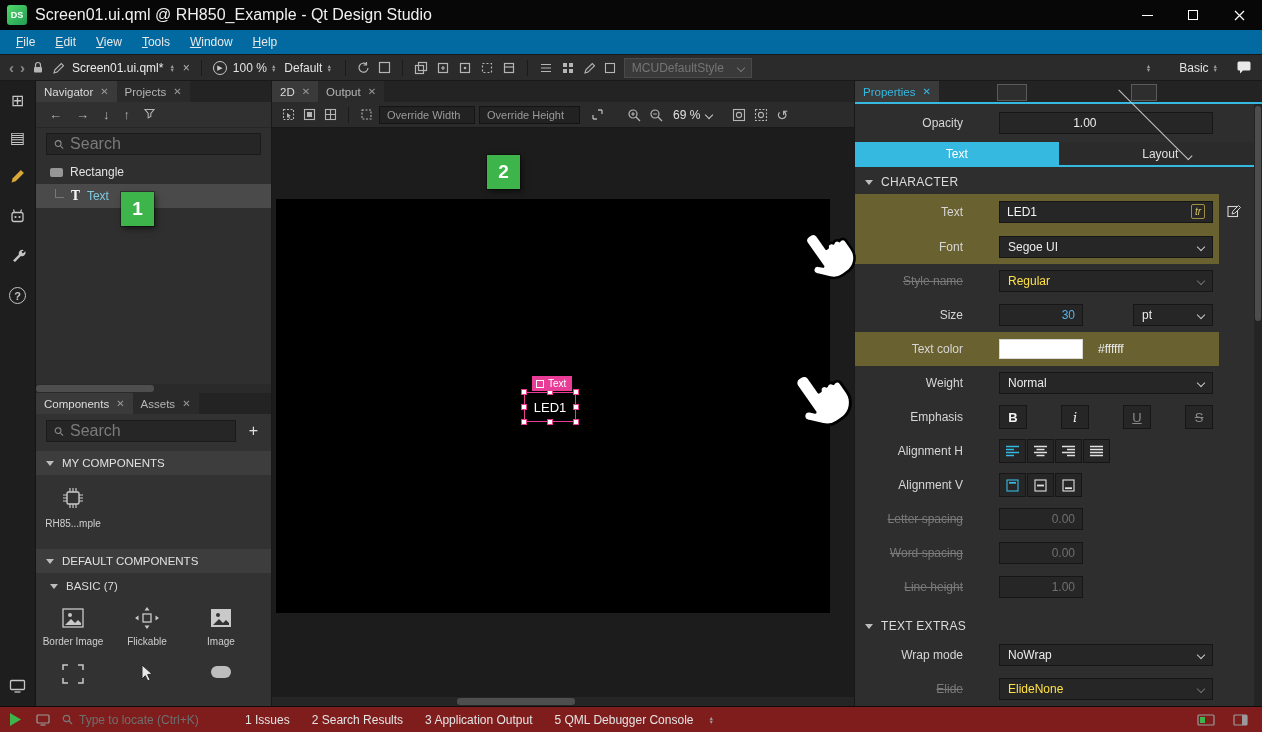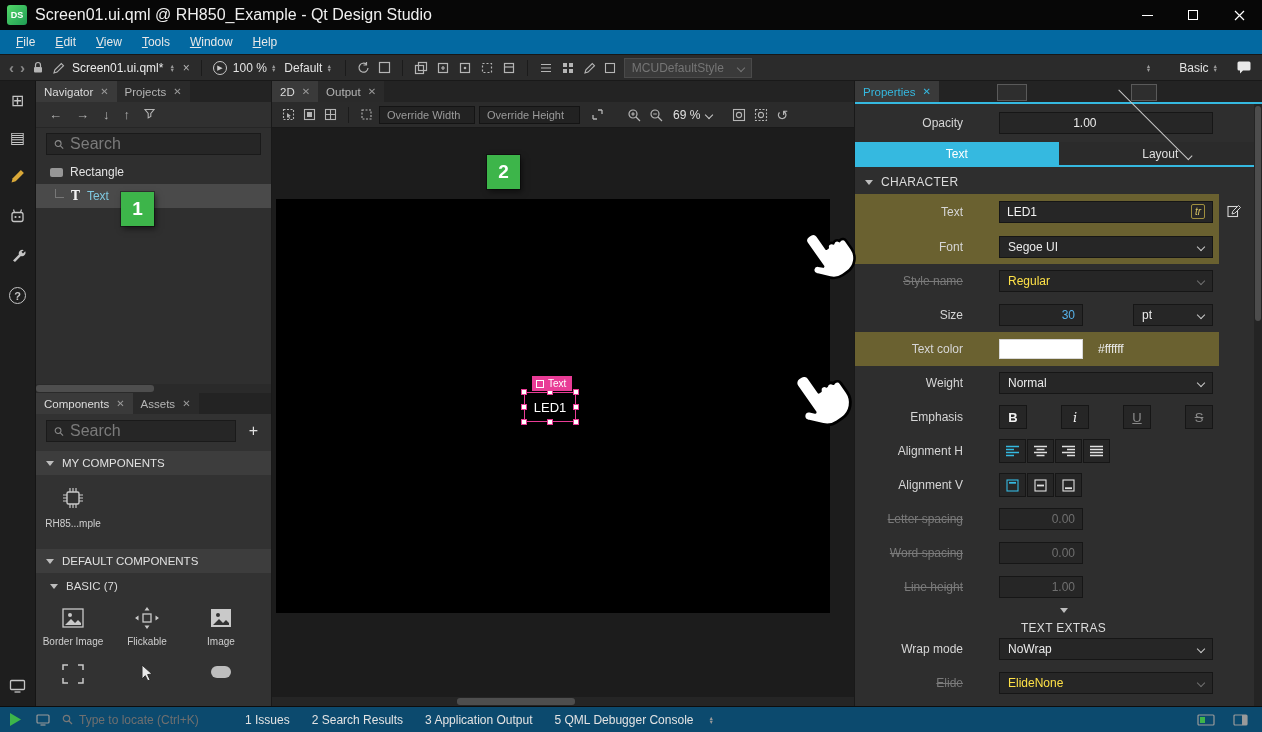--- a/index.html
+++ b/index.html
@@ -129,21 +129,21 @@
   .ebtn.dim{color:#8a8a8a;}
   .ebtn.u{text-decoration:underline;}
   .ebtn.s{text-decoration:line-through;}
   .abtn{width:27px;height:24px;background:#262626;border:1px solid #161616;display:flex;align-items:center;justify-content:center;margin-right:1px;color:#e0e0e0;flex:none;}
   .abtn.on{color:var(--accent);}
   .editicon{position:absolute;left:372px;top:9px;}
   .vscroll{position:absolute;right:0;top:23px;bottom:0;width:8px;background:#242424;}
   .vscroll .thumb{position:absolute;top:2px;right:1px;width:6px;height:215px;background:#4d4d4d;border-radius:3px;}
 
   
-  .statusbar{height:26px;background:#0c4a6e;border-top:1px solid #0d0d0d;display:flex;align-items:center;color:#cfcfcf;}
+  .statusbar{height:26px;background:#7f1d1d;border-top:1px solid #0d0d0d;display:flex;align-items:center;color:#cfcfcf;}
   .runplay{margin-left:9px;flex:none;display:flex;}
   .locate{display:flex;align-items:center;gap:6px;margin-left:12px;}
   .locate input{background:none;border:none;outline:none;color:#aaa;width:155px;font-size:12px;}
   .locate input::placeholder{color:#6f6f6f;}
   .sbtn{padding:0 11px;line-height:26px;font-size:12px;color:#e3e3e3;}
   .sortarrows{display:flex;flex-direction:column;line-height:4px;font-size:5.5px;color:#9a9a9a;margin-left:4px;}
 
   
   .hand{position:absolute;z-index:60;}
   .badge2pos{left:215px;top:27px;}
@@ -740,21 +740,21 @@
             <div class="numin dis">0.00</div>
           </div>
       </div>
       <div class="prow">
         <span class="plabel dis">Line height</span>
         <div class="ctrls">
             <div class="numin dis">1.00</div>
           </div>
       </div>
 
-      <div class="pchead" style="margin-top:4px;flex-direction:column;">
+      <div class="pchead" style="margin-top:10px;">
         <span class="tri"></span>
         <span>TEXT EXTRAS</span>
       </div>
 
       <div class="prow">
         <span class="plabel">Wrap mode</span>
         <div class="ctrls">
           <div class="dd">
               <span>NoWrap</span>
               <span class="chev"></span>

